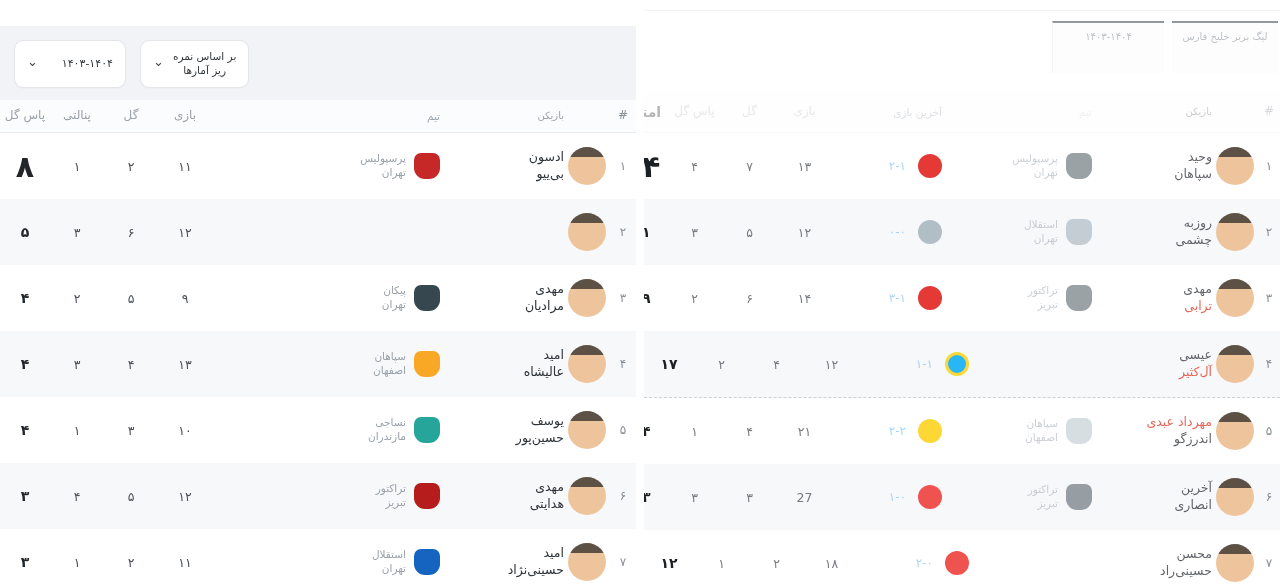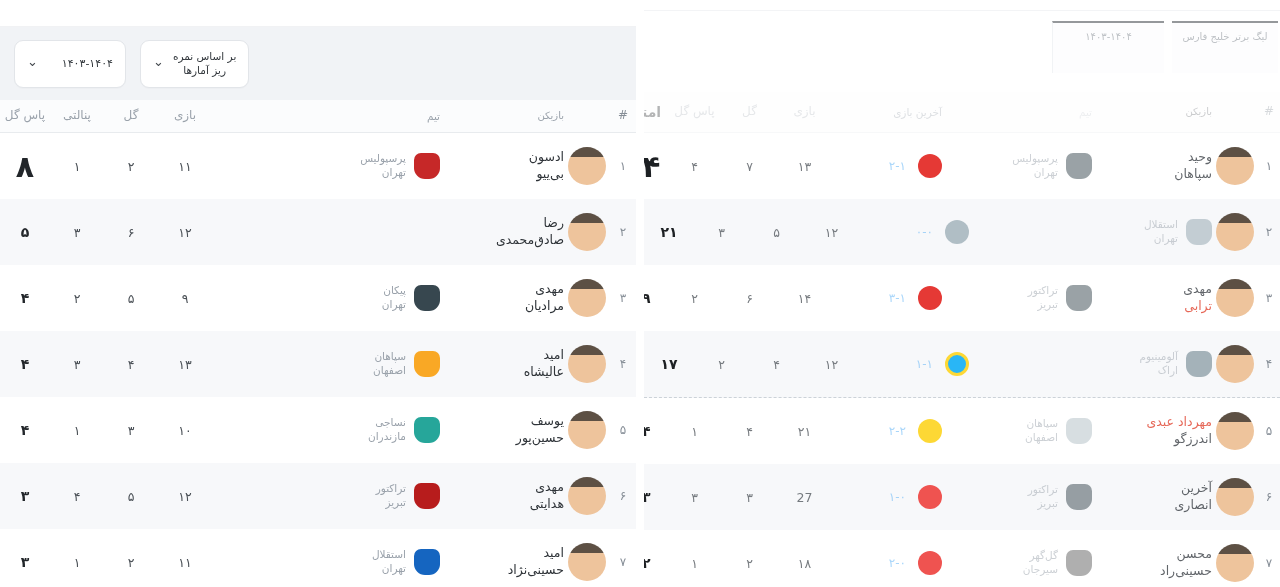--- a/index.html
+++ b/index.html
@@ -130,24 +130,20 @@
     <div class="c-stat">۲</div>
     <div class="c-stat">۱</div>
     <div class="c-last big">۸</div>
   </div>
 
   <div class="trow">
     <div class="c-rank">۲</div>
     <div class="c-avatar">
           <div class="avatar"></div>
         </div>
-    <div class="c-name">
-      <span>رضا</span><br>
-      <span>صادق‌محمدی</span>
-    </div>
     <div class="spacer"></div>
     <div class="c-stat">۱۲</div>
     <div class="c-stat">۶</div>
     <div class="c-stat">۳</div>
     <div class="c-last">۵</div>
   </div>
 
   <div class="trow">
     <div class="c-rank">۳</div>
     <div class="c-avatar">
@@ -306,20 +302,24 @@
     <div class="c-stat">۷</div>
     <div class="c-stat">۴</div>
     <div class="c-points big">۲۴</div>
   </div>
 
   <div class="trow">
     <div class="c-rank">۲</div>
     <div class="c-avatar">
           <div class="avatar"></div>
         </div>
+    <div class="c-name">
+      <span>روزبه</span><br>
+      <span>چشمی</span>
+    </div>
     <div class="c-team">
       <div class="logo" style="background: rgb(144, 164, 174);"></div>
       <div class="team-name">
         <span>استقلال</span><br><span>تهران</span>
       </div>
     </div>
     <div class="spacer"></div>
     <div class="c-match">
       <div class="opp-logo" style="background: rgb(176, 190, 197);"></div>
       <span class="score-link">۰-۰</span>
@@ -354,25 +354,23 @@
     <div class="c-stat">۶</div>
     <div class="c-stat">۲</div>
     <div class="c-points">۱۹</div>
   </div>
 
   <div class="trow dashed">
     <div class="c-rank">۴</div>
     <div class="c-avatar">
           <div class="avatar"></div>
         </div>
-    <div class="c-team">
-      <div class="logo" style="background: rgb(84, 110, 122);"></div>
-      <div class="team-name">
-        <span>آلومینیوم</span><br><span>اراک</span>
-      </div>
+    <div class="c-name">
+      <span>عیسی</span><br>
+      <span class="accent">آل‌کثیر</span>
     </div>
     <div class="spacer"></div>
     <div class="c-match">
       <div class="opp-logo" style="background: rgb(41, 182, 246); border-color: rgb(253, 216, 53);"></div>
       <span class="score-link">۱-۱</span>
     </div>
     <div class="c-stat">۱۲</div>
     <div class="c-stat">۴</div>
     <div class="c-stat">۲</div>
     <div class="c-points">۱۷</div>
@@ -432,26 +430,20 @@
 
   <div class="trow">
     <div class="c-rank">۷</div>
     <div class="c-avatar">
           <div class="avatar"></div>
         </div>
     <div class="c-name">
       <span>محسن</span><br>
       <span>حسینی‌راد</span>
     </div>
-    <div class="c-team">
-      <div class="logo" style="background: rgb(97, 97, 97);"></div>
-      <div class="team-name">
-        <span>گل‌گهر</span><br><span>سیرجان</span>
-      </div>
-    </div>
     <div class="spacer"></div>
     <div class="c-match">
       <div class="opp-logo" style="background: rgb(239, 83, 80);"></div>
       <span class="score-link">۲-۰</span>
     </div>
     <div class="c-stat">۱۸</div>
     <div class="c-stat">۲</div>
     <div class="c-stat">۱</div>
     <div class="c-points">۱۲</div>
   </div>

